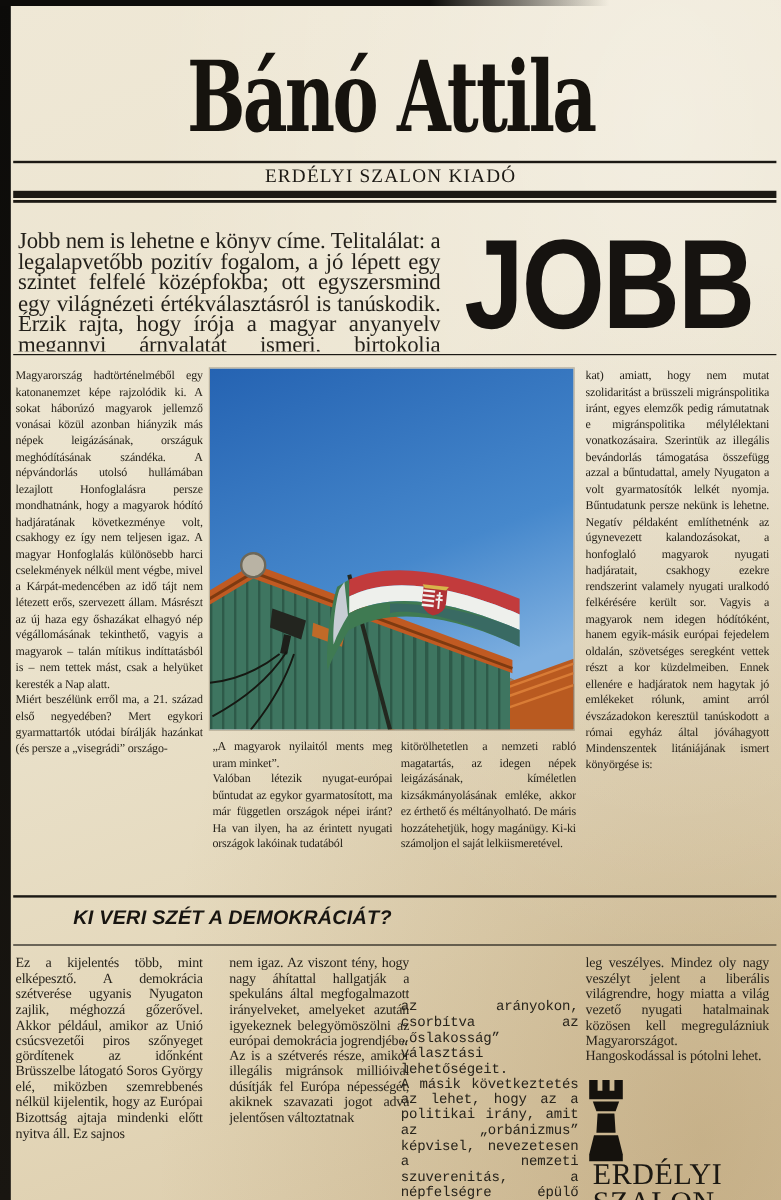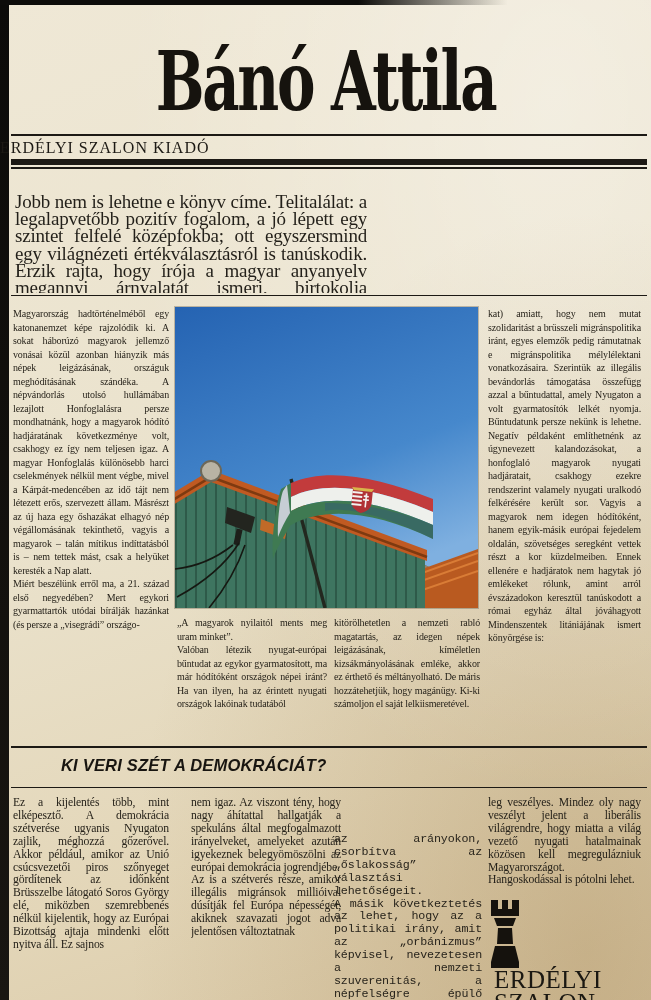--- a/index.html
+++ b/index.html
@@ -13,21 +13,21 @@
   .edge-left{position:absolute;left:0;top:0;width:9px;height:1000px;background:linear-gradient(to bottom,#0c0b09,#191611);}
   .edge-top{position:absolute;left:0;top:0;height:5px;width:651px;
     background:linear-gradient(to right,#0d0c0a 0%,#0d0c0a 55%,rgba(13,12,10,0) 78%);}
   .rule{position:absolute;left:11px;right:4px;background:#1c1914;}
   .rule-thin{height:2px;}
   .rule-hair{height:1px;}
   .rule-triple{height:10px;background:linear-gradient(#1c1914 0 6px,transparent 6px 8px,#1c1914 8px 10px);}
   .masthead-author{position:absolute;left:0;right:0;top:34px;text-align:center;}
   .masthead-author span{display:inline-block;font-family:"DejaVu Serif",serif;font-weight:bold;font-size:74px;
     letter-spacing:-3px;transform:scale(.78,1.1);transform-origin:center top;color:#16130e;}
-  .masthead-pub{position:absolute;left:0;right:0;top:139px;text-align:left;font-size:16px;letter-spacing:1px;color:#1c1914;}
+  .masthead-pub{position:absolute;left:0;right:0;top:139px;text-align:center;font-size:16px;letter-spacing:1px;color:#1c1914;}
   .lede{position:absolute;left:15px;top:193px;width:352px;height:100px;overflow:hidden;
     font-size:19px;line-height:17.2px;text-align:justify;letter-spacing:-.2px;}
   .big-title{position:absolute;left:372px;right:8px;top:183px;height:108px;display:flex;align-items:center;justify-content:center;}
   .big-title span{display:inline-block;font-family:"Liberation Sans",sans-serif;font-weight:bold;font-size:106px;
     letter-spacing:-2px;transform:scaleX(.84);transform-origin:center;color:#161310;}
   .col{position:absolute;overflow:hidden;font-size:10px;line-height:13.5px;text-align:justify;
     letter-spacing:-.15px;white-space:pre-line;color:#27231b;}
   .col-sm{font-size:11.7px;line-height:12.9px;}
   .heading2{position:absolute;left:13px;top:756px;font-family:"Liberation Sans",sans-serif;
     font-weight:bold;font-style:italic;font-size:16.5px;letter-spacing:.2px;color:#181510;margin-left:48px;}
@@ -46,20 +46,23 @@
   <div class="edge-top"></div>
 
   <div class="masthead-author">
     <span>Bánó Attila</span>
   </div>
   <div class="rule rule-thin" style="top:134px;"></div>
   <div class="masthead-pub">ERDÉLYI SZALON KIADÓ</div>
   <div class="rule rule-triple" style="top:159px;"></div>
 
   <div class="lede">Jobb nem is lehetne e könyv címe. Telitalálat: a legalapvetőbb pozitív fogalom, a jó lépett egy szintet felfelé középfokba; ott egyszersmind egy világnézeti értékválasztásról is tanúskodik. Érzik rajta, hogy írója a magyar anyanyelv megannyi árnyalatát ismeri, birtokolja szeretettel, alkalmazza jó kedvvel, bőséggel.</div>
+  <div class="big-title">
+    <span>JOBB</span>
+  </div>
   <div class="rule rule-hair" style="top:295px;"></div>
 
   <div class="col" style="left:13px;top:307px;width:156px;height:440px;">Magyarország hadtörténelméből egy katonanemzet képe rajzolódik ki. A sokat háborúzó magyarok jellemző vonásai közül azonban hiányzik más népek leigázásának, országuk meghódításának szándéka. A népvándorlás utolsó hullámában lezajlott Honfoglalásra persze mondhatnánk, hogy a magyarok hódító hadjáratának következménye volt, csakhogy ez így nem teljesen igaz. A magyar Honfoglalás különösebb harci cselekmények nélkül ment végbe, mivel a Kárpát-medencében az idő tájt nem létezett erős, szervezett állam. Másrészt az új haza egy őshazákat elhagyó nép végállomásának tekinthető, vagyis a magyarok – talán mítikus indíttatásból is – nem tettek mást, csak a helyüket keresték a Nap alatt.
 Miért beszélünk erről ma, a 21. század első negyedében? Mert egykori gyarmattartók utódai bírálják hazánkat (és persze a „visegrádi” országo-</div>
 
   <svg class="photo" viewBox="0 0 303 301" role="img">
     <defs>
       <linearGradient id="sky" x1="0" y1="0" x2=".4" y2="1">
         <stop offset="0" stop-color="#2563b2"></stop>
           <stop offset=".65" stop-color="#4688cc"></stop>
@@ -104,21 +107,21 @@
       <g transform="translate(178,182) rotate(6)">
         <path d="M0,0 h20 v12 q0,8 -10,11 q-10,-3 -10,-11 Z" fill="#b03236"></path>
         <path d="M0,2 h10 v2 h-10 Z M0,6 h10 v2 h-10 Z M0,10 h10 v2 h-10 Z M0,14 h10 v2 h-10 Z" fill="#f2f2ef"></path>
         <path d="M14,3 v14 M11.5,6 h5 M11,9.5 h6" stroke="#f2f2ef" stroke-width="1.6" fill="none"></path>
         <path d="M-1,-2 h22 l-2,3 h-18 Z" fill="#d8b54a"></path>
       </g>
     </g>
   </svg>
 
   <div class="col" style="left:177px;top:616px;width:150px;height:131px;">„A magyarok nyilaitól ments meg uram minket”.
-Valóban létezik nyugat-európai bűntudat az egykor gyarmatosított, ma már hódítóként országok népei iránt? Ha van ilyen, ha az érintett nyugati országok lakóinak tudatából</div>
+Valóban létezik nyugat-európai bűntudat az egykor gyarmatosított, ma már független országok népei iránt? Ha van ilyen, ha az érintett nyugati országok lakóinak tudatából</div>
   <div class="col" style="left:334px;top:616px;width:146px;height:131px;">kitörölhetetlen a nemzeti rabló magatartás, az idegen népek leigázásának, kíméletlen kizsákmányolásának emléke, akkor ez érthető és méltányolható. De máris hozzátehetjük, hogy magánügy. Ki-ki számoljon el saját lelkiismeretével.</div>
   <div class="col" style="left:488px;top:307px;width:153px;height:440px;">kat) amiatt, hogy nem mutat szolidaritást a brüsszeli migránspolitika iránt, egyes elemzők pedig rámutatnak e migránspolitika mélylélektani vonatkozásaira. Szerintük az illegális bevándorlás támogatása összefügg azzal a bűntudattal, amely Nyugaton a volt gyarmatosítók lelkét nyomja. Bűntudatunk persze nekünk is lehetne. Negatív példaként említhetnénk az úgynevezett kalandozásokat, a honfoglaló magyarok nyugati hadjáratait, csakhogy ezekre rendszerint valamely nyugati uralkodó felkérésére került sor. Vagyis a magyarok nem idegen hódítóként, hanem egyik-másik európai fejedelem oldalán, szövetséges seregként vettek részt a kor küzdelmeiben. Ennek ellenére e hadjáratok nem hagytak jó emlékeket rólunk, amint arról évszázadokon keresztül tanúskodott a római egyház által jóváhagyott Mindenszentek litániájának ismert könyörgése is:</div>
 
   <div class="rule rule-thin" style="top:746px;"></div>
   <div class="heading2">KI VERI SZÉT A DEMOKRÁCIÁT?</div>
   <div class="rule rule-hair" style="top:787px;"></div>
 
   <div class="col col-sm" style="left:13px;top:797px;width:156px;height:198px;">Ez a kijelentés több, mint elképesztő. A demokrácia szétverése ugyanis Nyugaton zajlik, méghozzá gőzerővel. Akkor például, amikor az Unió csúcsvezetői piros szőnyeget gördítenek az időnként Brüsszelbe látogató Soros György elé, miközben szemrebbenés nélkül kijelentik, hogy az Európai Bizottság ajtaja mindenki előtt nyitva áll. Ez sajnos</div>
   <div class="col col-sm" style="left:191px;top:797px;width:150px;height:198px;">nem igaz. Az viszont tény, hogy nagy áhítattal hallgatják a spekuláns által megfogalmazott irányelveket, amelyeket azután igyekeznek belegyömöszölni az európai demokrácia jogrendjébe.
 Az is a szétverés része, amikor illegális migránsok millióival dúsítják fel Európa népességét, akiknek szavazati jogot adva jelentősen változtatnak</div>

